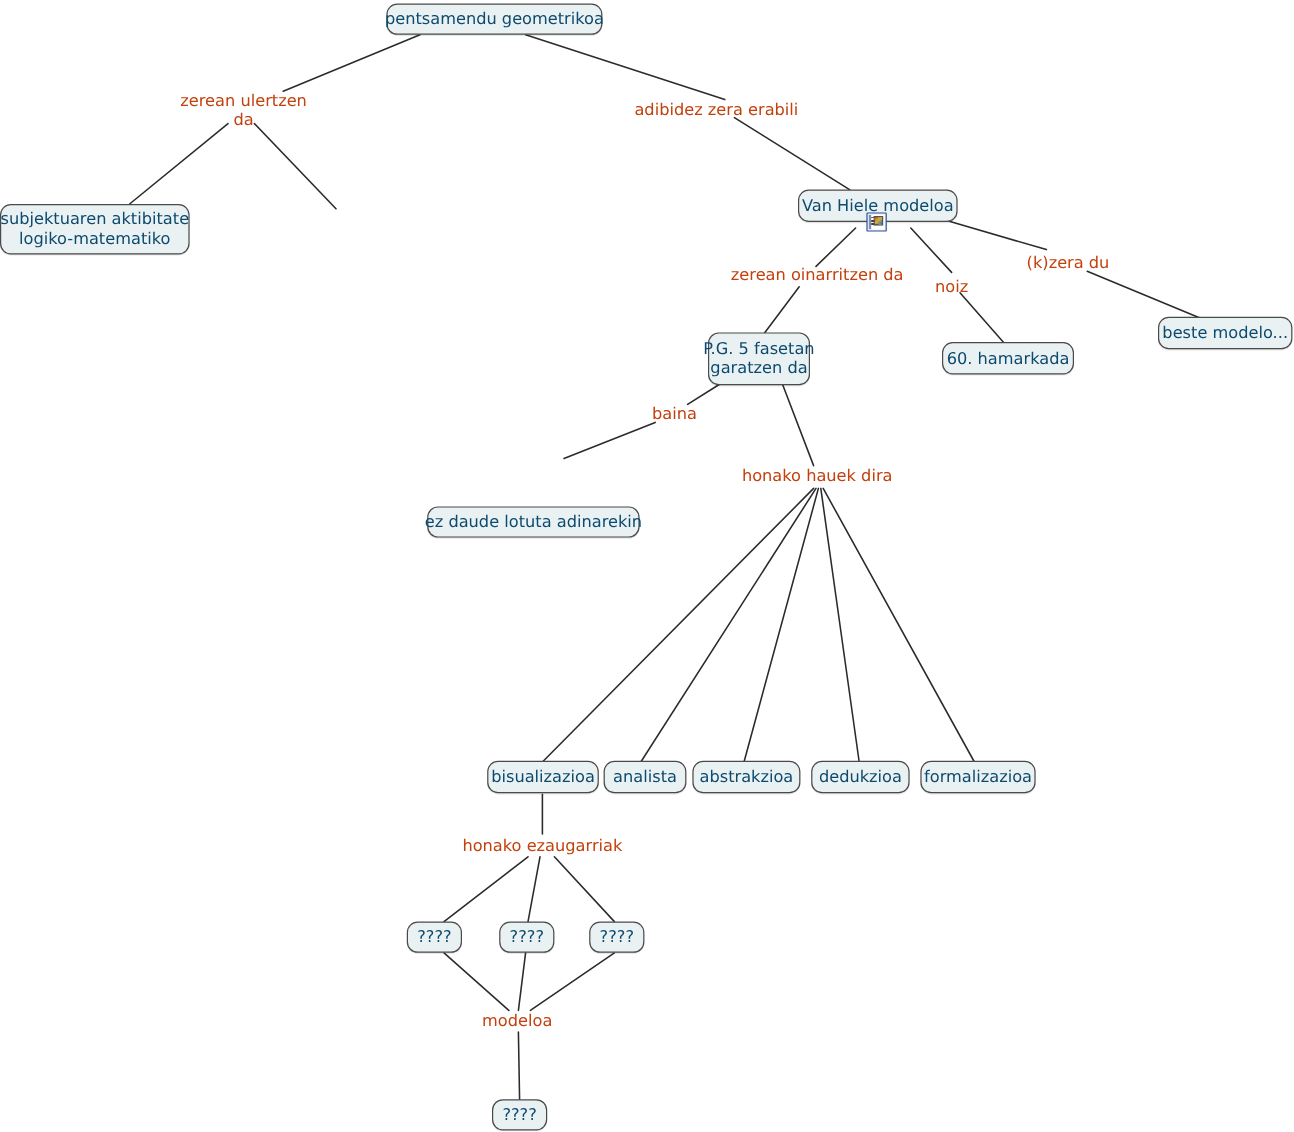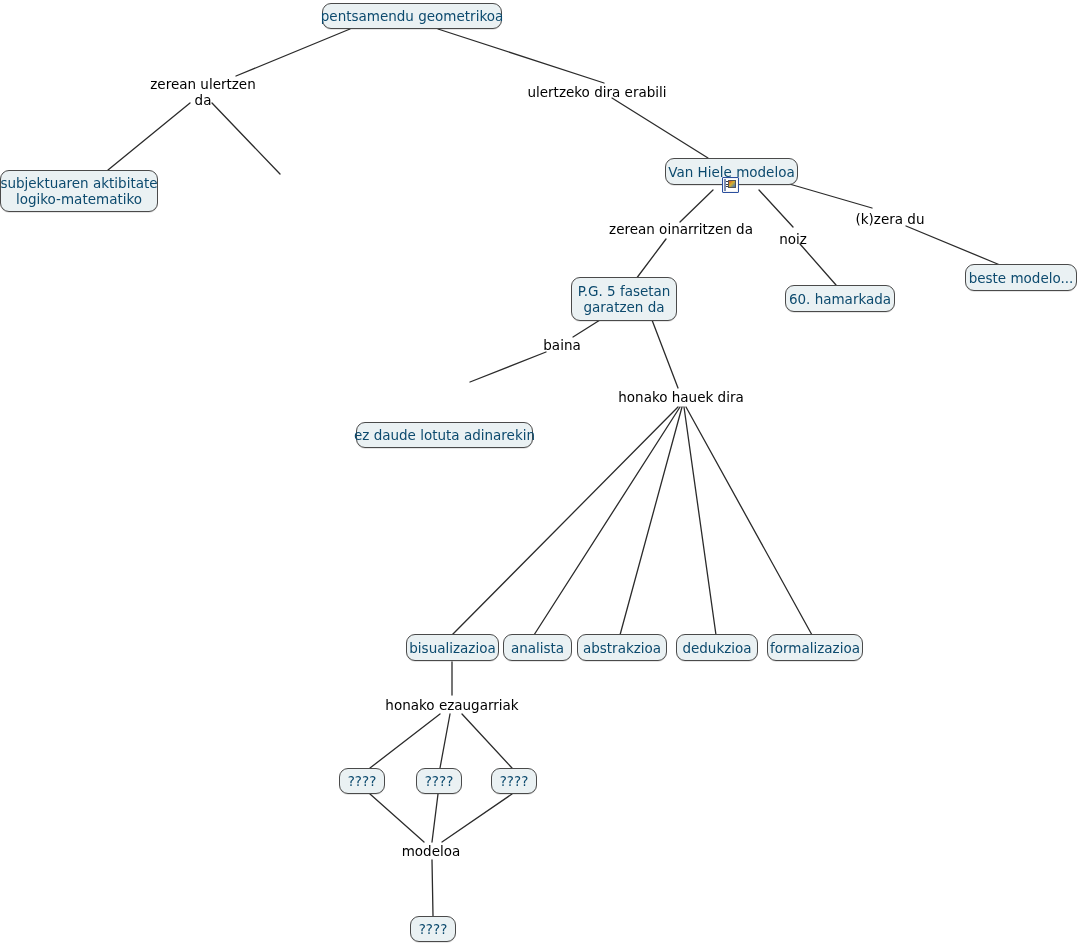--- a/index.html
+++ b/index.html
@@ -36,21 +36,21 @@
     text-align: center;
     display: flex;
     align-items: center;
     justify-content: center;
     padding: 3px 9px;
     white-space: pre;
     box-shadow: 0 1px 0 rgba(0,0,0,0.10);
   }
   .link-label {
     position: absolute;
-    color: #000000;
+    color: #c2410c;
     font-size: 13.5px;
     line-height: 16px;
     text-align: center;
     white-space: pre;
     background: transparent;
     transform: translateX(-50%);
   }
   .res-icon {
     position: absolute;
     width: 17px;
@@ -154,21 +154,21 @@
 
 
   <div class="node" style="left:665px; top:158px; width:133px; height:27px;">Van Hiele modeloa</div>
 
   <span class="res-icon" style="left:722px; top:177px;">
     <span class="page"></span>
     <span class="lines"></span>
     <span class="thumb"></span>
   </span>
 
-  <div class="node" style="left:571px; top:277px; width:106px; height:44px;">P.G. 5 fasetan
+  <div class="node" style="left:590px; top:277px; width:85px; height:44px;">P.G. 5 fasetan
 garatzen da</div>
 
   <div class="node" style="left:785px; top:285px; width:110px; height:27px;">60. hamarkada</div>
 
   <div class="node" style="left:965px; top:264px; width:112px; height:27px;">beste modelo...</div>
 
   <div class="node" style="left:356px; top:382px; width:177px; height:26px;margin-top:40px;">ez daude lotuta adinarekin</div>
 
   <div class="node" style="left:406px; top:634px; width:93px; height:27px;">bisualizazioa</div>
 
@@ -184,21 +184,21 @@
 
   <div class="node" style="left:416px; top:768px; width:46px; height:26px;">????</div>
 
   <div class="node" style="left:491px; top:768px; width:46px; height:26px;">????</div>
 
   <div class="node" style="left:410px; top:916px; width:46px; height:26px;">????</div>
 
   <div class="link-label" style="left:203px; top:76px;">zerean ulertzen
 da</div>
 
-  <div class="link-label" style="left:597px; top:84px;">ulertzeko dira erabili</div>
+  <div class="link-label" style="left:597px; top:84px;">adibidez zera erabili</div>
 
   <div class="link-label" style="left:681px; top:221px;">zerean oinarritzen da</div>
 
   <div class="link-label" style="left:793px; top:231px;">noiz</div>
 
   <div class="link-label" style="left:890px; top:211px;">(k)zera du</div>
 
   <div class="link-label" style="left:562px; top:337px;">baina</div>
 
   <div class="link-label" style="left:681px; top:389px;">honako hauek dira</div>

